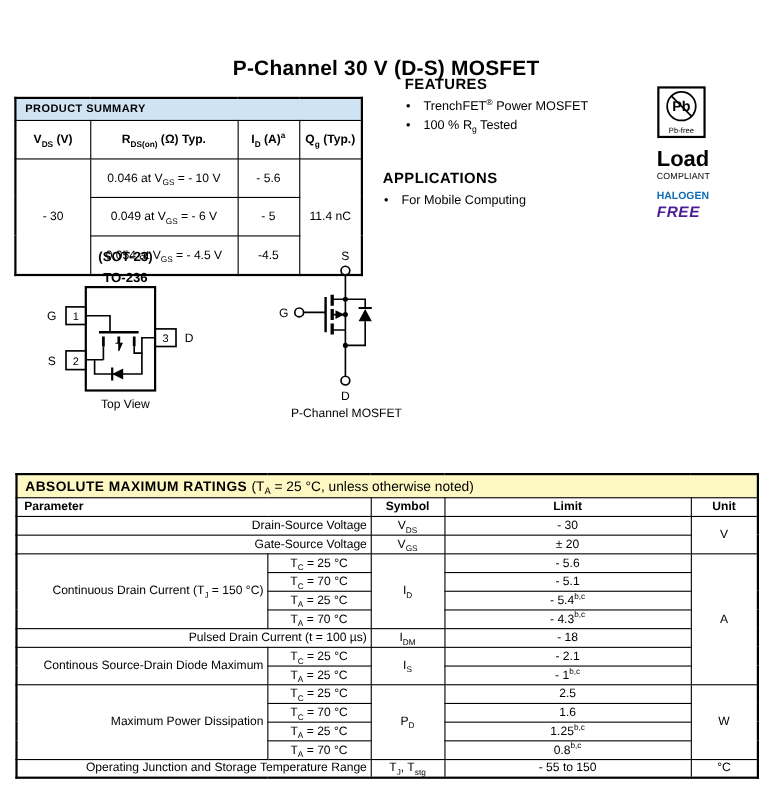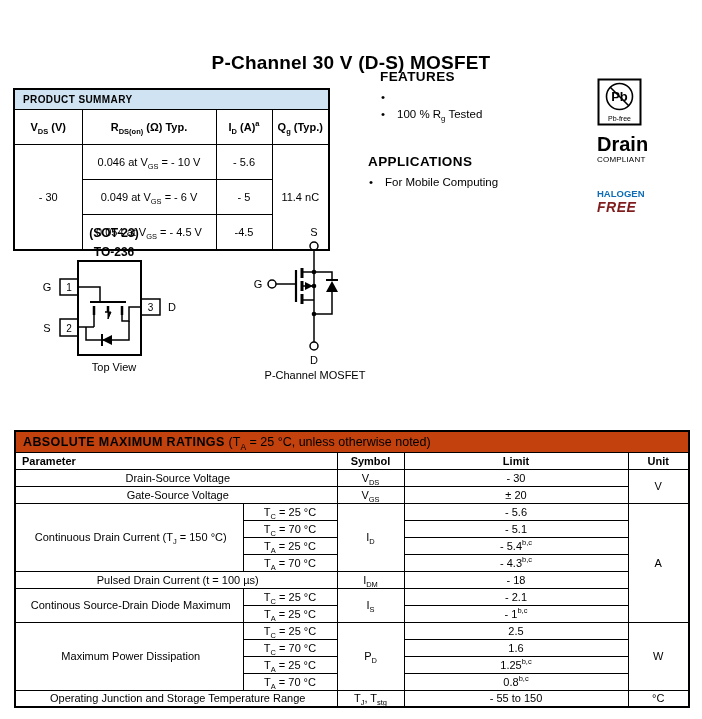--- a/index.html
+++ b/index.html
@@ -19,45 +19,45 @@
   table { border-collapse:collapse; }
 
   
   .ps { position:absolute; left:13px; top:88px; width:315px; border:2px solid #000; table-layout:fixed; }
   .ps td, .ps th { border:1px solid #000; font-size:11px; text-align:center; vertical-align:middle; padding:11px 2px; }
   .ps .ps-title-cell { text-align:left; font-size:10px; font-weight:bold; padding:2px 0 2px 8px; letter-spacing:0.4px; height:20px; }
   .ps th { height:22px; font-size:11px; }
   .ps .data-row td { height:22px; }
 
   
-  .features { position:absolute; left:380px; top:69px; width:230px; }
-  .applications { position:absolute; left:368px; top:154px; width:230px; }
+  .features { position:absolute; left:368px; top:69px; width:230px; }
+  .applications { position:absolute; left:348px; top:154px; width:230px; }
   .sec-title { font-size:13.5px; font-weight:bold; letter-spacing:0.4px; margin:0 0 5px 0; }
   .bullet-row { display:flex; font-size:11.5px; line-height:17px; }
   .bullet { width:17px; flex:0 0 17px; padding-left:1px; }
   .subitems { margin-left:17px; font-size:11.5px; line-height:15.5px; }
 
   
   .badges { position:absolute; left:597px; top:78px; width:84px; }
   .rohs { font-size:20px; font-weight:bold; line-height:21px; margin-top:3px; }
   .compliant { font-size:8px; font-weight:normal; letter-spacing:0.2px; line-height:10px; }
-  .halogen { font-size:9.5px; font-weight:bold; margin-top:23px; line-height:11px; }
+  .halogen { font-size:9.5px; font-weight:bold; margin-top:7px; line-height:11px; }
   .free { font-size:14px; font-weight:bold; font-style:italic; letter-spacing:0.5px; line-height:16px; }
 
   
   .pkg { position:absolute; left:36px; top:222px; }
   .sym { position:absolute; left:250px; top:224px; }
   svg text { font-family:"Liberation Sans","DejaVu Sans",sans-serif; }
 
   
   .amr { position:absolute; left:14px; top:430px; width:674px; border:2px solid #000; table-layout:fixed; }
   .amr td, .amr th { border:1px solid #000; font-size:11px; height:17px; padding:0 3px; text-align:center; vertical-align:middle; }
   .amr .amr-title-cell { text-align:left; padding-left:7px; height:21px; font-size:12.5px; }
   .amr .amr-title-cell b { letter-spacing:0.4px; }
-  .amr .left { text-align:center; padding-left:6px; }
+  .amr .left { text-align:right; padding-left:6px; }
   .amr th { font-size:11px;margin-left:10px; }
   .amr th.left { text-align:left; }
 </style>
 </head>
 <body>
 
 <div class="page">
 
   <div class="page-title">P-Channel 30 V (D-S) MOSFET</div>
 
@@ -92,20 +92,21 @@
       <td><span>0.054 at V</span><sub>GS</sub><span> = - 4.5 V</span></td>
       <td>-4.5</td>
     </tr>
   </tbody>
     </table>
 
   <div class="features">
     <div class="sec-title">FEATURES</div>
     <div class="bullet-row">
       <span class="bullet">•</span>
+      <span><span>TrenchFET</span><sup>®</sup><span> Power MOSFET</span></span>
     </div>
     <div class="bullet-row">
       <span class="bullet">•</span>
       <span><span>100 % R</span><sub>g</sub><span> Tested</span></span>
     </div>
   </div>
 
   <div class="applications">
     <div class="sec-title">APPLICATIONS</div>
     <div class="bullet-row">
@@ -115,24 +116,24 @@
   </div>
 
   <div class="badges">
     <svg width="46" height="49" viewBox="0 0 46 49">
       <rect x="1.5" y="1.5" width="42" height="45" fill="none" stroke="#000" stroke-width="2"></rect>
       <circle cx="22.5" cy="18.5" r="13" fill="none" stroke="#000" stroke-width="1.6"></circle>
       <text x="22.5" y="23" text-anchor="middle" font-size="13" font-weight="bold">Pb</text>
       <line x1="13" y1="9" x2="32" y2="28" stroke="#000" stroke-width="1.6"></line>
       <text x="22.5" y="42.5" text-anchor="middle" font-size="7">Pb-free</text>
     </svg>
-    <div class="rohs">Drain</div>
+    <div class="rohs">Load</div>
     <div class="compliant">COMPLIANT</div>
     <div class="halogen" style="color: rgb(13, 108, 181);">HALOGEN</div>
-    <div class="free" style="color: #7f1d1d;">FREE</div>
+    <div class="free" style="color: #4c1d95;">FREE</div>
   </div>
 
   <svg class="pkg" width="170" height="154" viewBox="0 0 170 154">
     <text x="78" y="15" text-anchor="middle" font-size="12" font-weight="bold">(SOT-23)</text>
     <text x="78" y="34" text-anchor="middle" font-size="12" font-weight="bold">TO-236</text>
 
     <rect x="42" y="39" width="63" height="94" fill="none" stroke="#000" stroke-width="2"></rect>
 
     <rect x="24" y="57" width="18" height="16" fill="none" stroke="#000" stroke-width="1.5"></rect>
     <text x="33" y="69" text-anchor="middle" font-size="10">1</text>
@@ -199,21 +200,21 @@
   <table class="amr">
     <colgroup>
         <col style="width:228px">
         <col style="width:94px">
         <col style="width:67px">
         <col style="width:224px">
         <col style="width:61px">
       </colgroup>
     <tbody>
         <tr>
-      <td colspan="5" class="amr-title-cell" style="background: #c2410c;">
+      <td colspan="5" class="amr-title-cell" style="background: #fef9c3;">
         <b>ABSOLUTE MAXIMUM RATINGS </b><span><span>(T</span><sub>A</sub><span> = 25 °C, unless otherwise noted)</span></span>
       </td>
     </tr>
     <tr>
       <th colspan="2" class="left">Parameter</th>
       <th>Symbol</th>
       <th>Limit</th>
       <th>Unit</th>
     </tr>
     <tr>

